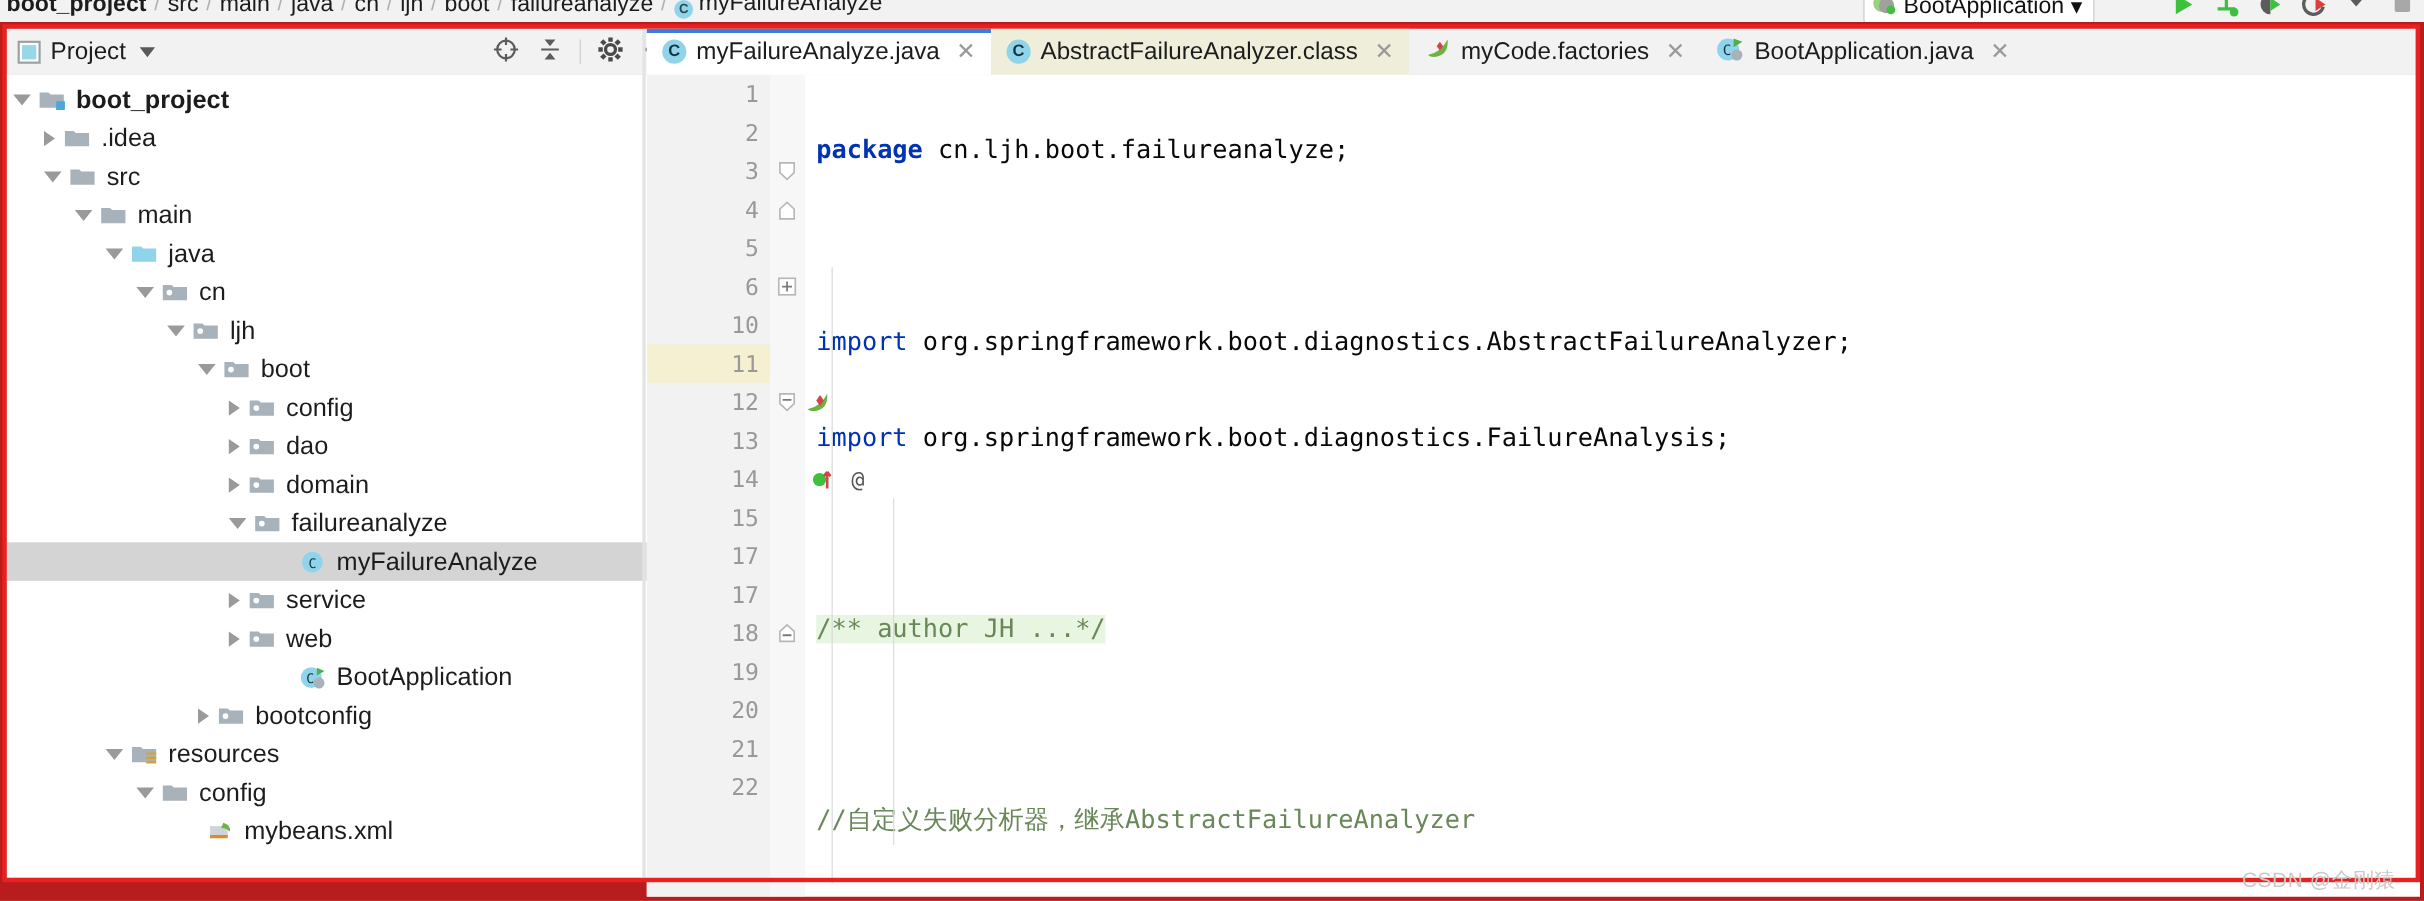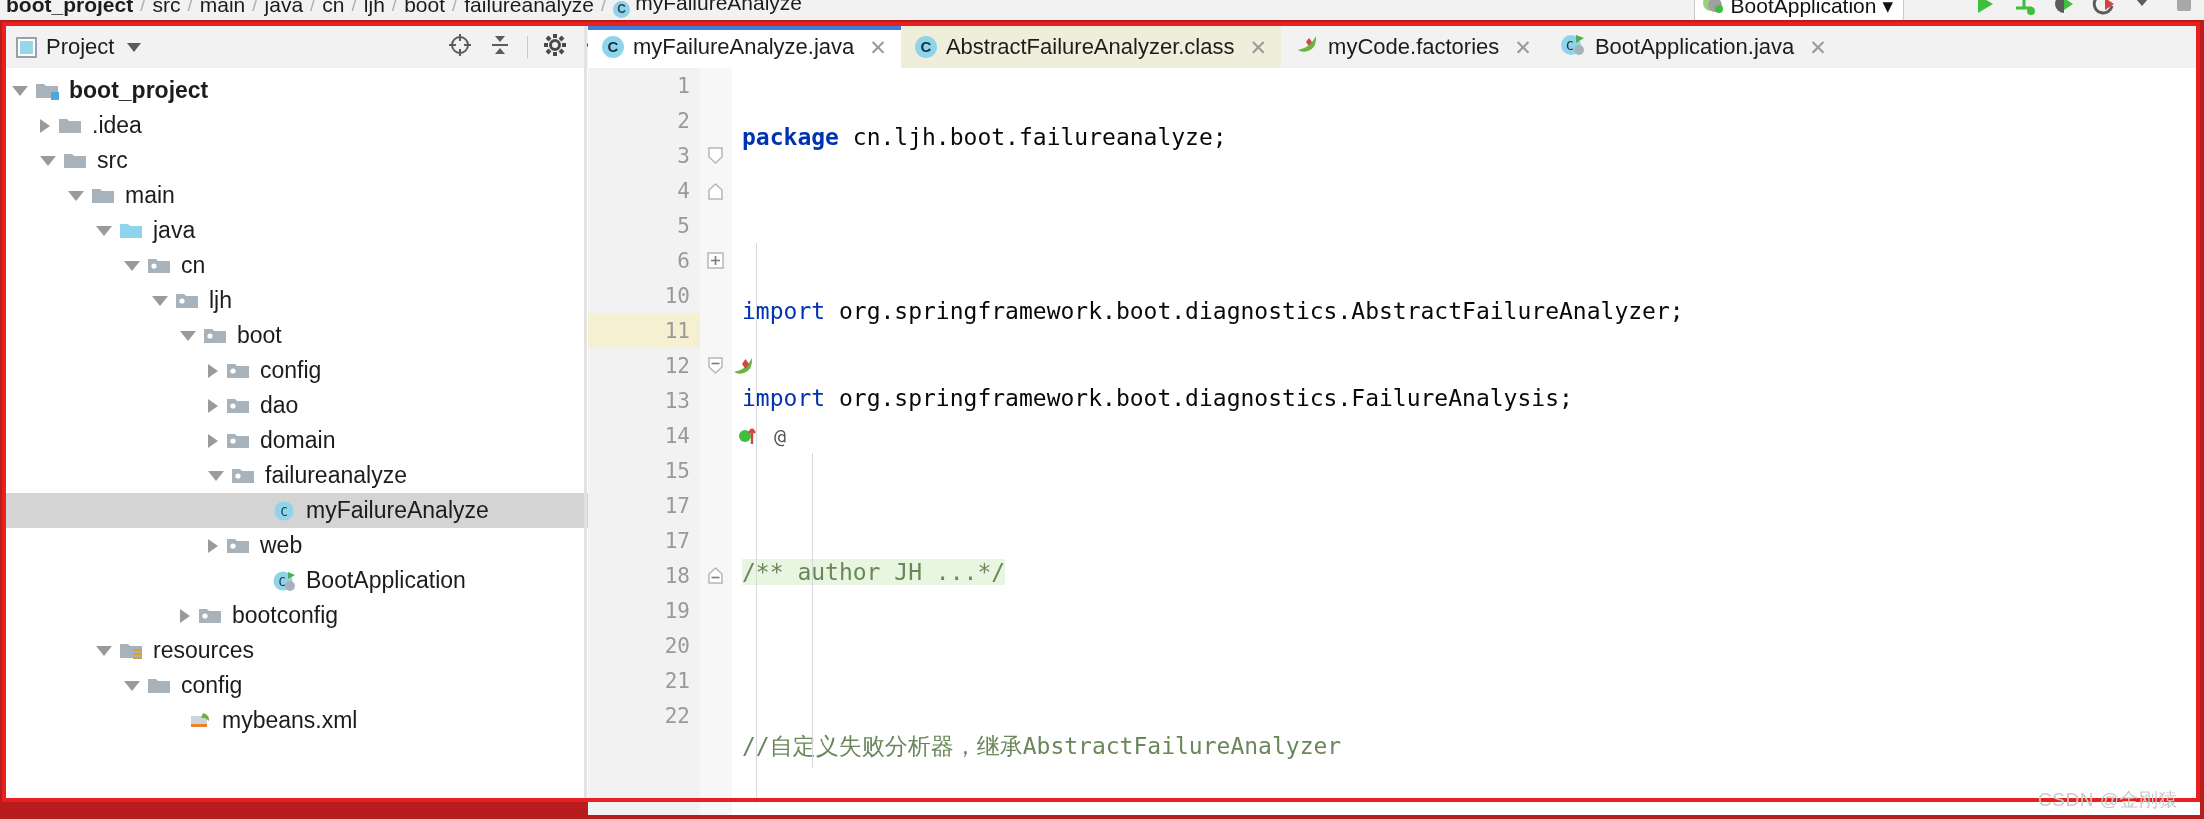--- a/index.html
+++ b/index.html
@@ -466,20 +466,30 @@
         <span class="arrow-none"></span>
         <span class="fico">
           <svg width="26" height="22" viewBox="0 0 26 22">
               <circle cx="12" cy="11" r="9.5" fill="#8fd4ea"></circle>
               <text x="12" y="16" font-size="12" font-family="monospace" text-anchor="middle" fill="#11323c">C</text>
             </svg>
         </span>
         <span class="tlabel">myFailureAnalyze</span>
       </div>
 
+      <div class="trow" style="padding-left:202px">
+        <span class="arrow-r"></span>
+        <span class="fico">
+          <svg width="26" height="21" viewBox="0 0 26 21">
+              <path d="M1 4 h8 l2 2 h12 v12 H1 Z" fill="#a8b2ba"></path>
+              <circle cx="7" cy="11" r="2.6" fill="#ffffff"></circle>
+            </svg>
+        </span>
+        <span class="tlabel">service</span>
+      </div>
 
       <div class="trow" style="padding-left:202px">
         <span class="arrow-r"></span>
         <span class="fico">
           <svg width="26" height="21" viewBox="0 0 26 21">
               <path d="M1 4 h8 l2 2 h12 v12 H1 Z" fill="#a8b2ba"></path>
               <circle cx="7" cy="11" r="2.6" fill="#ffffff"></circle>
             </svg>
         </span>
         <span class="tlabel">web</span>

